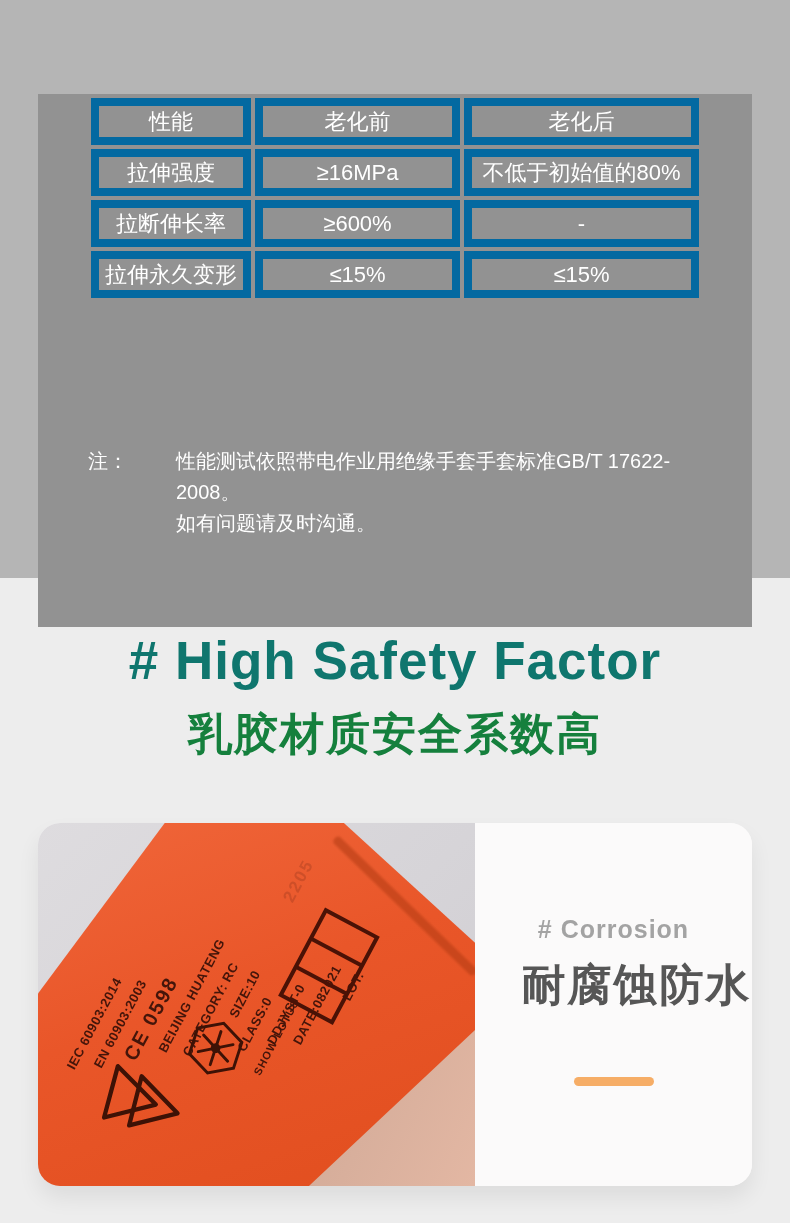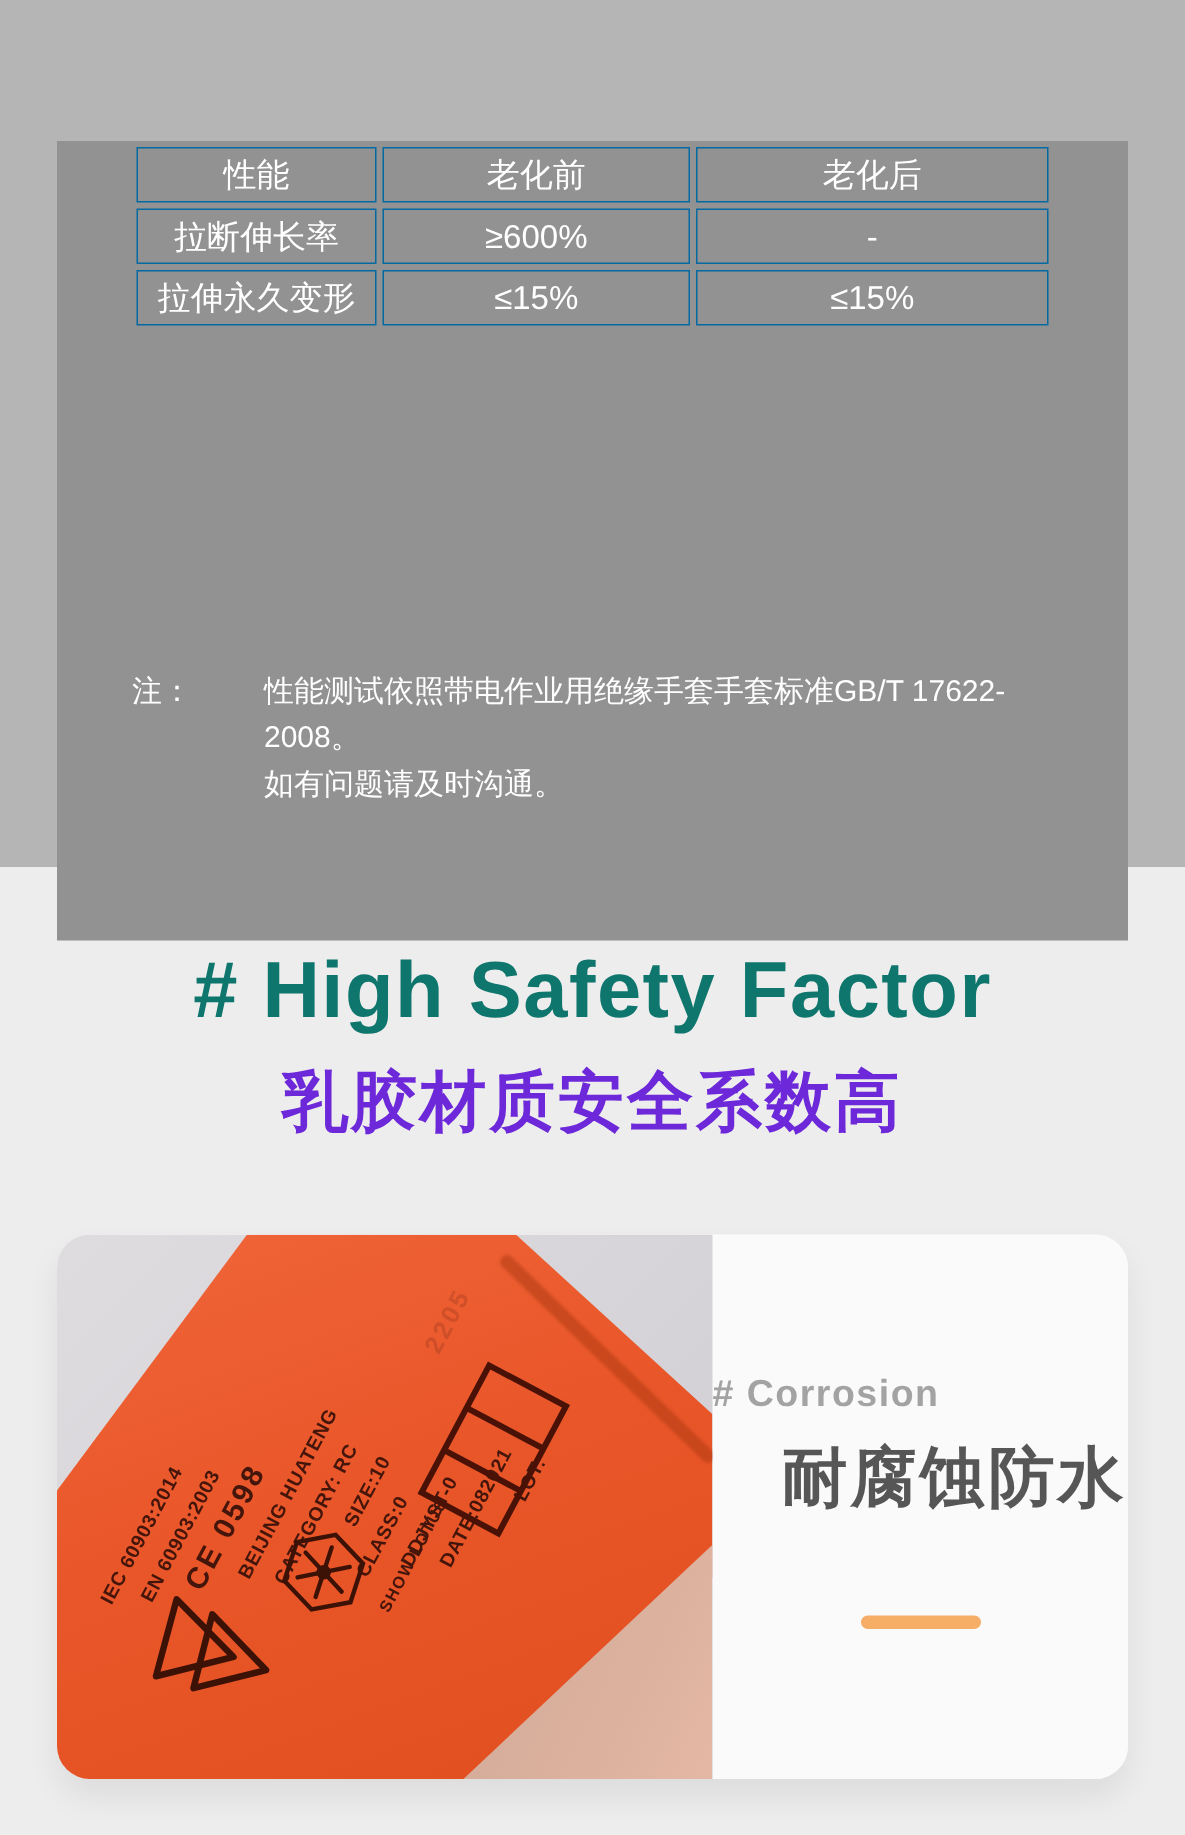--- a/index.html
+++ b/index.html
@@ -13,23 +13,23 @@
 
   
   .top-section { height:578px; background:#b5b5b5; padding:40px 38px 5px; }
   .spec-panel  { background:#929292; height:533px; position:relative; }
 
   table.spec-table {
     border-collapse:separate; border-spacing:4px;
     margin:54px auto 0; table-layout:fixed; width:608px;
   }
   .spec-table th, .spec-table td {
-    border:1px solid #0369a1; color:#ffffff;
+    border:8px solid #0369a1; color:#ffffff;
     text-align:center; vertical-align:middle;
-    height:37px; font-size:22px; font-weight:normal;
+    height:47px; font-size:22px; font-weight:normal;
     white-space:nowrap; overflow:hidden;
   }
   .spec-table col.c1 { width:160px; }
   .spec-table col.c2 { width:205px; }
   .spec-table col.c3 { width:235px; }
 
   .note {
     position:absolute; left:50px; top:352px; right:30px;
     display:flex; color:#ffffff; font-size:20px; line-height:31px;
   }
@@ -37,21 +37,21 @@
   .note-body span { display:block;margin-left:48px; }
 
   
   .mid-section { height:245px; background:#ededed; text-align:center; }
   .heading-en {
     padding-top:52px; font-size:53px; font-weight:bold;
     color:#0f766e; letter-spacing:1px;
   }
   .heading-zh {
     margin-top:14px; font-size:44px; font-weight:bold;
-    color:#6d28d9; letter-spacing:2px;
+    color:#15803d; letter-spacing:2px;
   }
 
   
   .card-section { height:400px; padding:0 38px; background:#ededed; }
   .product-card {
     width:714px; height:363px; border-radius:22px; overflow:hidden;
     display:flex; background:#fbfafa;
     box-shadow:0 12px 22px rgba(0,0,0,0.07);
   }
 
@@ -103,21 +103,21 @@
     position:absolute; left:238px; top:48px;
     transform:rotate(-62deg); font-size:17px; font-weight:bold;
     color:rgba(140,50,25,0.30); letter-spacing:2px;
   }
   .tri-icon   { position:absolute; left:58px;  top:232px; transform:rotate(-14deg); }
   .snow-icon  { position:absolute; left:148px; top:196px; transform:rotate(18deg); }
   .grid-icon  { position:absolute; left:258px; top:92px;  transform:rotate(28deg); }
 
   
   .corrosion-panel {
-    flex:1; background:#fbfafa; text-align:left; padding-top:92px;
+    flex:1; background:#fbfafa; text-align:center; padding-top:92px;
   }
   .corr-en { font-size:25px; font-weight:bold; color:#a3a3a3; letter-spacing:1px; }
   .corr-zh { margin-top:12px; font-size:44px; font-weight:bold; color:#565656; letter-spacing:2px;padding-left:46px; }
   .accent-dash {
     width:80px; height:9px; border-radius:5px; background:#f6ad66;
     margin:62px auto 0;
   }
 </style>
 </head>
 <body>
@@ -132,20 +132,25 @@
           <col class="c3">
         </colgroup>
       <thead>
         <tr>
           <th>性能</th>
           <th>老化前</th>
           <th>老化后</th>
         </tr>
       </thead>
       <tbody>
+        <tr>
+          <td>拉伸强度</td>
+          <td>≥16MPa</td>
+          <td>不低于初始值的80%</td>
+        </tr>
         <tr>
           <td>拉断伸长率</td>
           <td>≥600%</td>
           <td>-</td>
         </tr>
         <tr>
           <td>拉伸永久变形</td>
           <td>≤15%</td>
           <td>≤15%</td>
         </tr>

